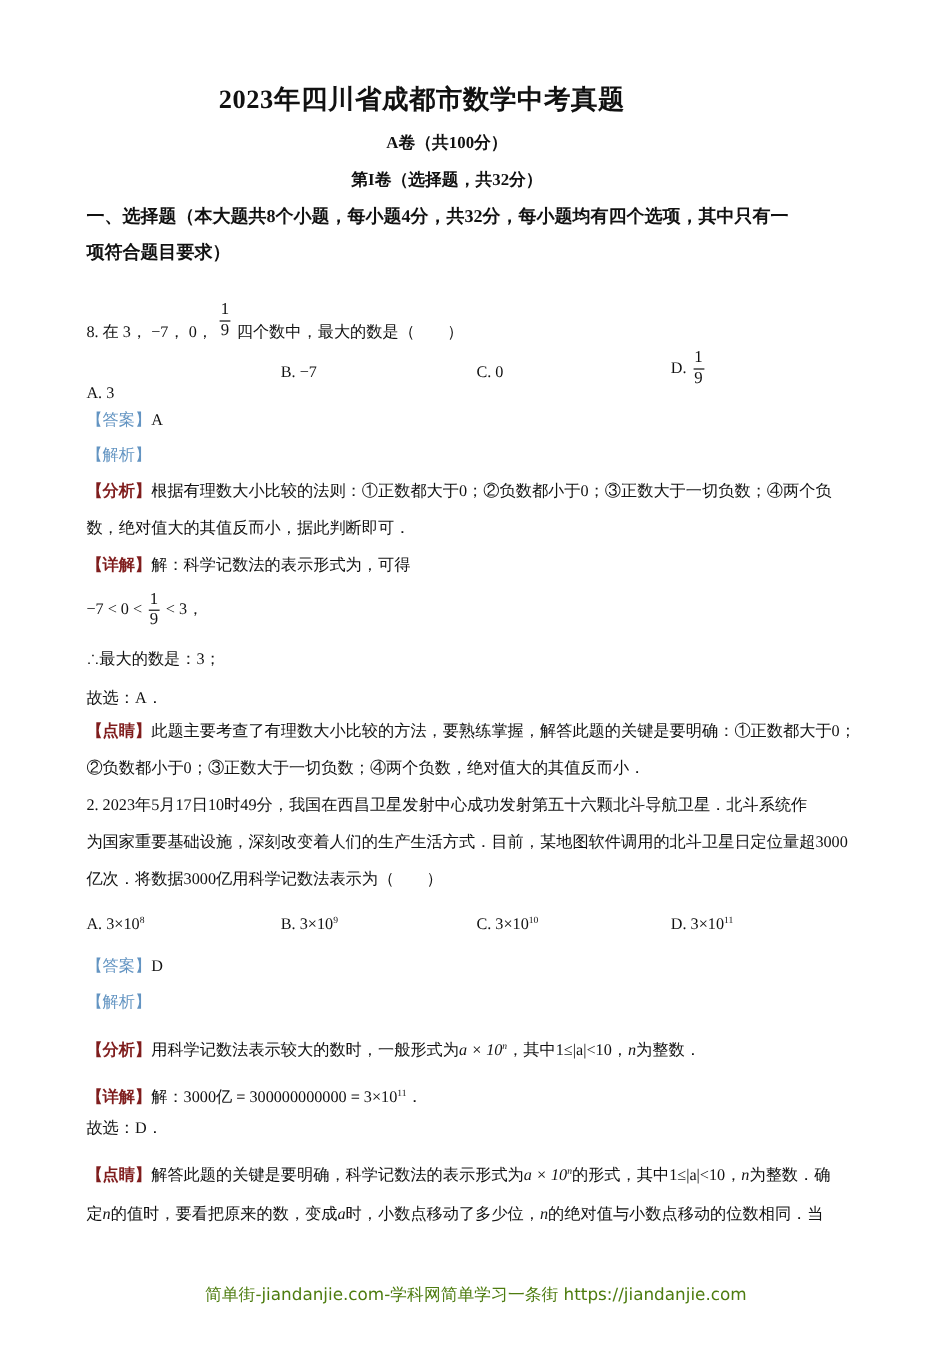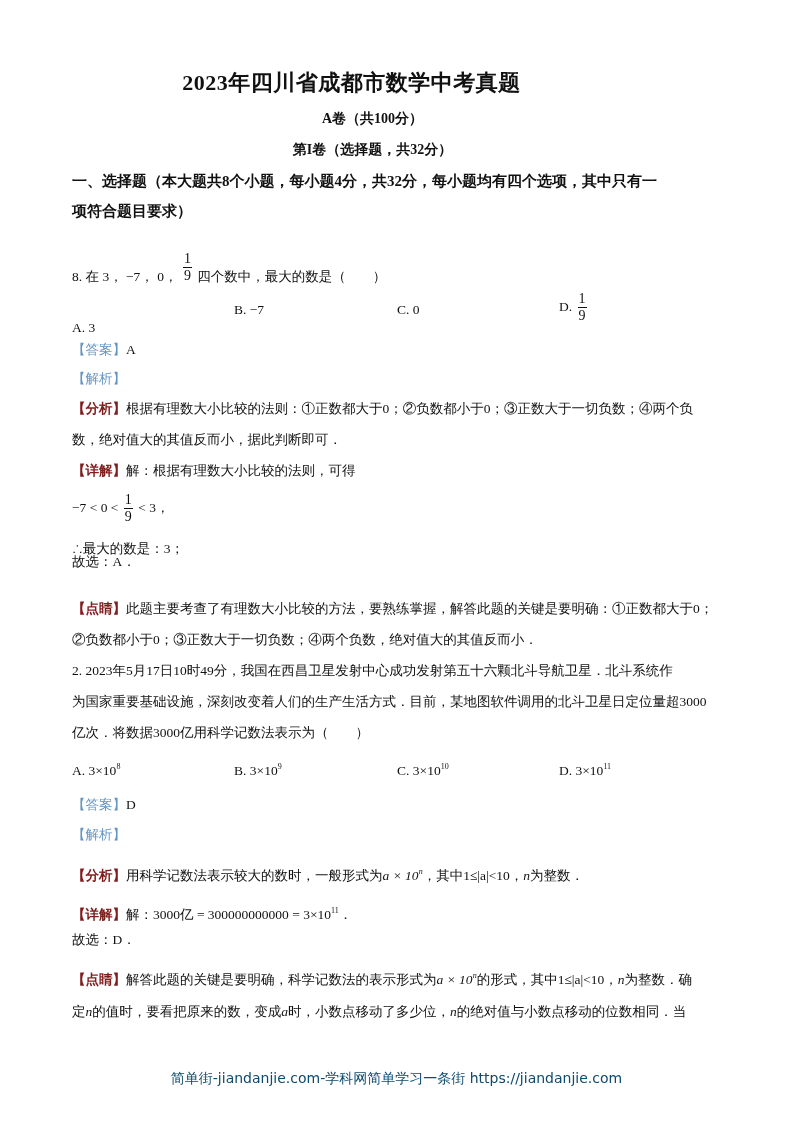--- a/index.html
+++ b/index.html
@@ -13,21 +13,21 @@
   .section { position: absolute; left: 72px; width: 650px; font-size: 15px; font-weight: bold; line-height: 30px; }
   .line { position: absolute; left: 72px; width: 660px; font-size: 13.5px; line-height: 20px; white-space: nowrap; }
   .tag { color: #3d7ab3; opacity: 0.8; }
   .tagb { color: #7f1d1d; font-weight: bold; }
   .frac { display: inline-block; vertical-align: middle; text-align: center; line-height: 1; margin: 0 2px; font-size: 14px; }
   .frac .num { display: block; border-bottom: 1px solid #111; padding: 0 1px 1px; }
   .frac .den { display: block; padding-top: 1px; }
   .opt { position: absolute; font-size: 13.5px; }
   sup { font-size: 8px; }
   .footer { position: absolute; top: 1070px; left: 0; width: 793px; text-align: center;
-            font-family: "DejaVu Sans", sans-serif; font-size: 14px; color: #0c4a6e; }
+            font-family: "DejaVu Sans", sans-serif; font-size: 14px; color: #4d7c0f; }
   .it { font-style: italic; }
 </style>
 </head>
 <body>
 
 <div class="page">
 
   <div class="title">2023年四川省成都市数学中考真题</div>
   <div class="subtitle" style="top:110px">A卷（共100分）</div>
   <div class="subtitle" style="top:141px">第I卷（选择题，共32分）</div>
@@ -62,32 +62,32 @@
     <span class="tag">【答案】</span><span>A</span>
   </div>
   <div class="line" style="top:369px">
     <span class="tag">【解析】</span>
   </div>
   <div class="line" style="top:399px">
     <span class="tagb">【分析】</span><span>根据有理数大小比较的法则：①正数都大于0；②负数都小于0；③正数大于一切负数；④两个负</span>
   </div>
   <div class="line" style="top:430px">数，绝对值大的其值反而小，据此判断即可．</div>
   <div class="line" style="top:461px">
-    <span class="tagb">【详解】</span><span>解：根据有理数大小比较的法则，可得</span>
+    <span class="tagb">【详解】</span><span>解：科学记数法的表示形式为，可得</span>
   </div>
   <div class="line" style="top:490px;line-height:36px">
     <span>−7 &lt; 0 &lt;</span>
     <span class="frac">
       <span class="num">1</span>
       <span class="den">9</span>
     </span>
     <span>&lt; 3，</span>
   </div>
   <div class="line" style="top:539px">∴最大的数是：3；</div>
-  <div class="line" style="top:552px">故选：A．</div>
+  <div class="line" style="top:572px">故选：A．</div>
   <div class="line" style="top:599px">
     <span class="tagb">【点睛】</span><span>此题主要考查了有理数大小比较的方法，要熟练掌握，解答此题的关键是要明确：①正数都大于0；</span>
   </div>
   <div class="line" style="top:630px">②负数都小于0；③正数大于一切负数；④两个负数，绝对值大的其值反而小．</div>
 
   <div class="line" style="top:661px">2. 2023年5月17日10时49分，我国在西昌卫星发射中心成功发射第五十六颗北斗导航卫星．北斗系统作</div>
   <div class="line" style="top:692px">为国家重要基础设施，深刻改变着人们的生产生活方式．目前，某地图软件调用的北斗卫星日定位量超3000</div>
   <div class="line" style="top:723px">亿次．将数据3000亿用科学记数法表示为（　　）</div>
 
   <div class="opt" style="top:762px;left:72px">

